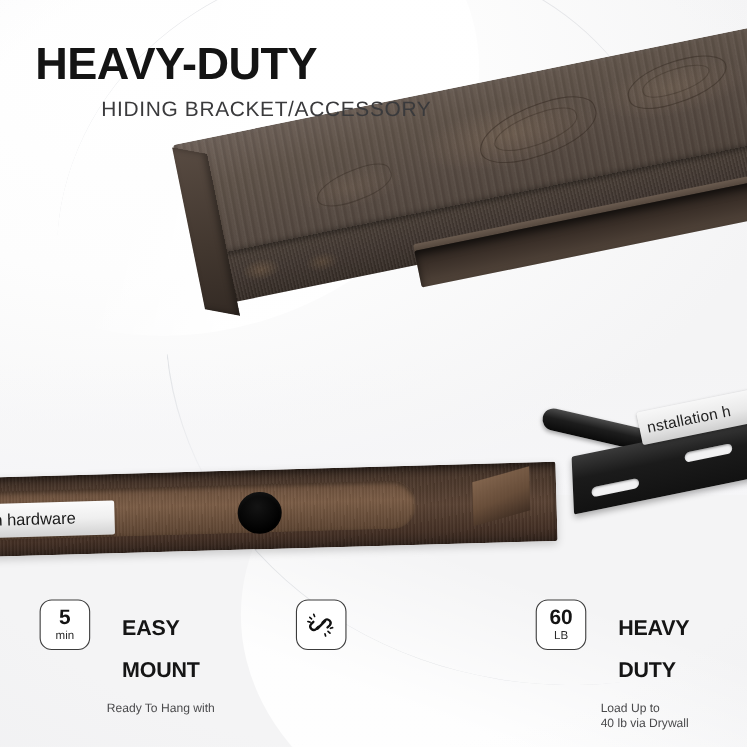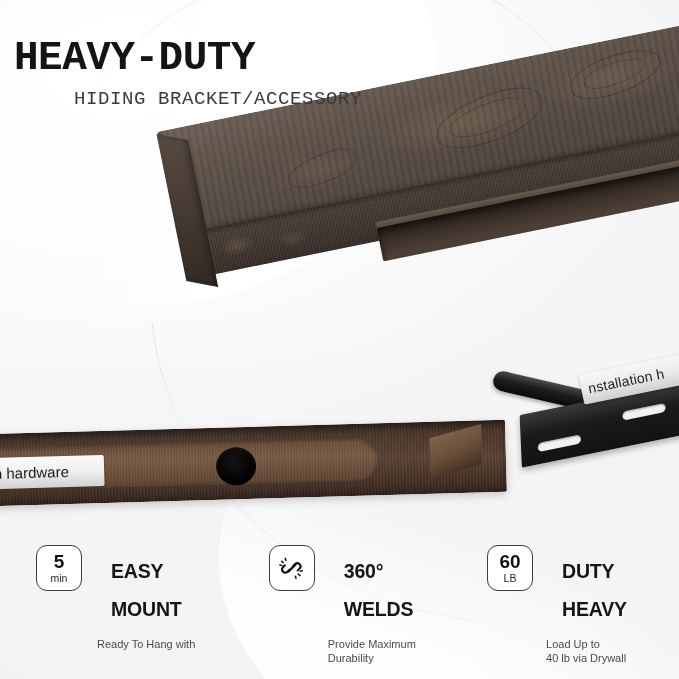--- a/index.html
+++ b/index.html
@@ -45,21 +45,21 @@
     top:330px;left:-40px;width:760px;height:120px;
     background:linear-gradient(180deg,rgba(255,255,255,0),rgba(246,246,248,.9));
   }
   .vign{
     position:absolute;inset:0;
     background:radial-gradient(ellipse 120% 100% at 50% 45%,rgba(255,255,255,0) 55%,rgba(225,226,231,.38) 100%);
     pointer-events:none;
   }
 
   
-  .headline-wrap{position:absolute;top:38px;left:14px;width:620px;z-index:6;font-family:Liberation Mono, monospace;}
+  .headline-wrap{position:absolute;top:38px;left:32px;width:620px;z-index:6;}
   .headline{
     margin:0;font-size:41px;line-height:1.02;font-weight:bold;
     letter-spacing:-.5px;color:#141414;
   }
   .subhead{
     margin:10px 0 12px 60px;font-size:19px;line-height:1;
     font-weight:normal;letter-spacing:.6px;color:#3a3a3c;
   }
 
   
@@ -330,36 +330,30 @@
           <g stroke="#111" stroke-width="1.5" stroke-linecap="round">
             <path d="M4.2 7.6 L2.6 6.2"></path>
             <path d="M7.0 5.4 L6.2 3.4"></path>
             <path d="M2.9 10.6 L0.9 10.0"></path>
             <path d="M19.2 19.0 L21.0 20.6"></path>
             <path d="M21.4 16.2 L23.4 15.6"></path>
             <path d="M16.4 21.2 L17.0 23.2"></path>
           </g>
         </svg>
       </div>
-      <div class="ftext">
-        <div class="ftitle">360°</div>
-        <div class="ftitle">WELDS</div>
-        <div class="fdesc">Provide Maximum</div>
-        <div class="fdesc" style="margin-top:0">Durability</div>
-      </div>
     </div>
 
     <div class="feature f3">
       <div class="badge">
         <div class="big">60</div>
         <div class="small">LB</div>
       </div>
       <div class="ftext">
+        <div class="ftitle">HEAVY</div>
         <div class="ftitle">DUTY</div>
-        <div class="ftitle">HEAVY</div>
         <div class="fdesc">Load Up to</div>
         <div class="fdesc" style="margin-top:0">40 lb via Drywall</div>
       </div>
     </div>
 
   </div>
 
   <div class="vign"></div>
 </div>
 

